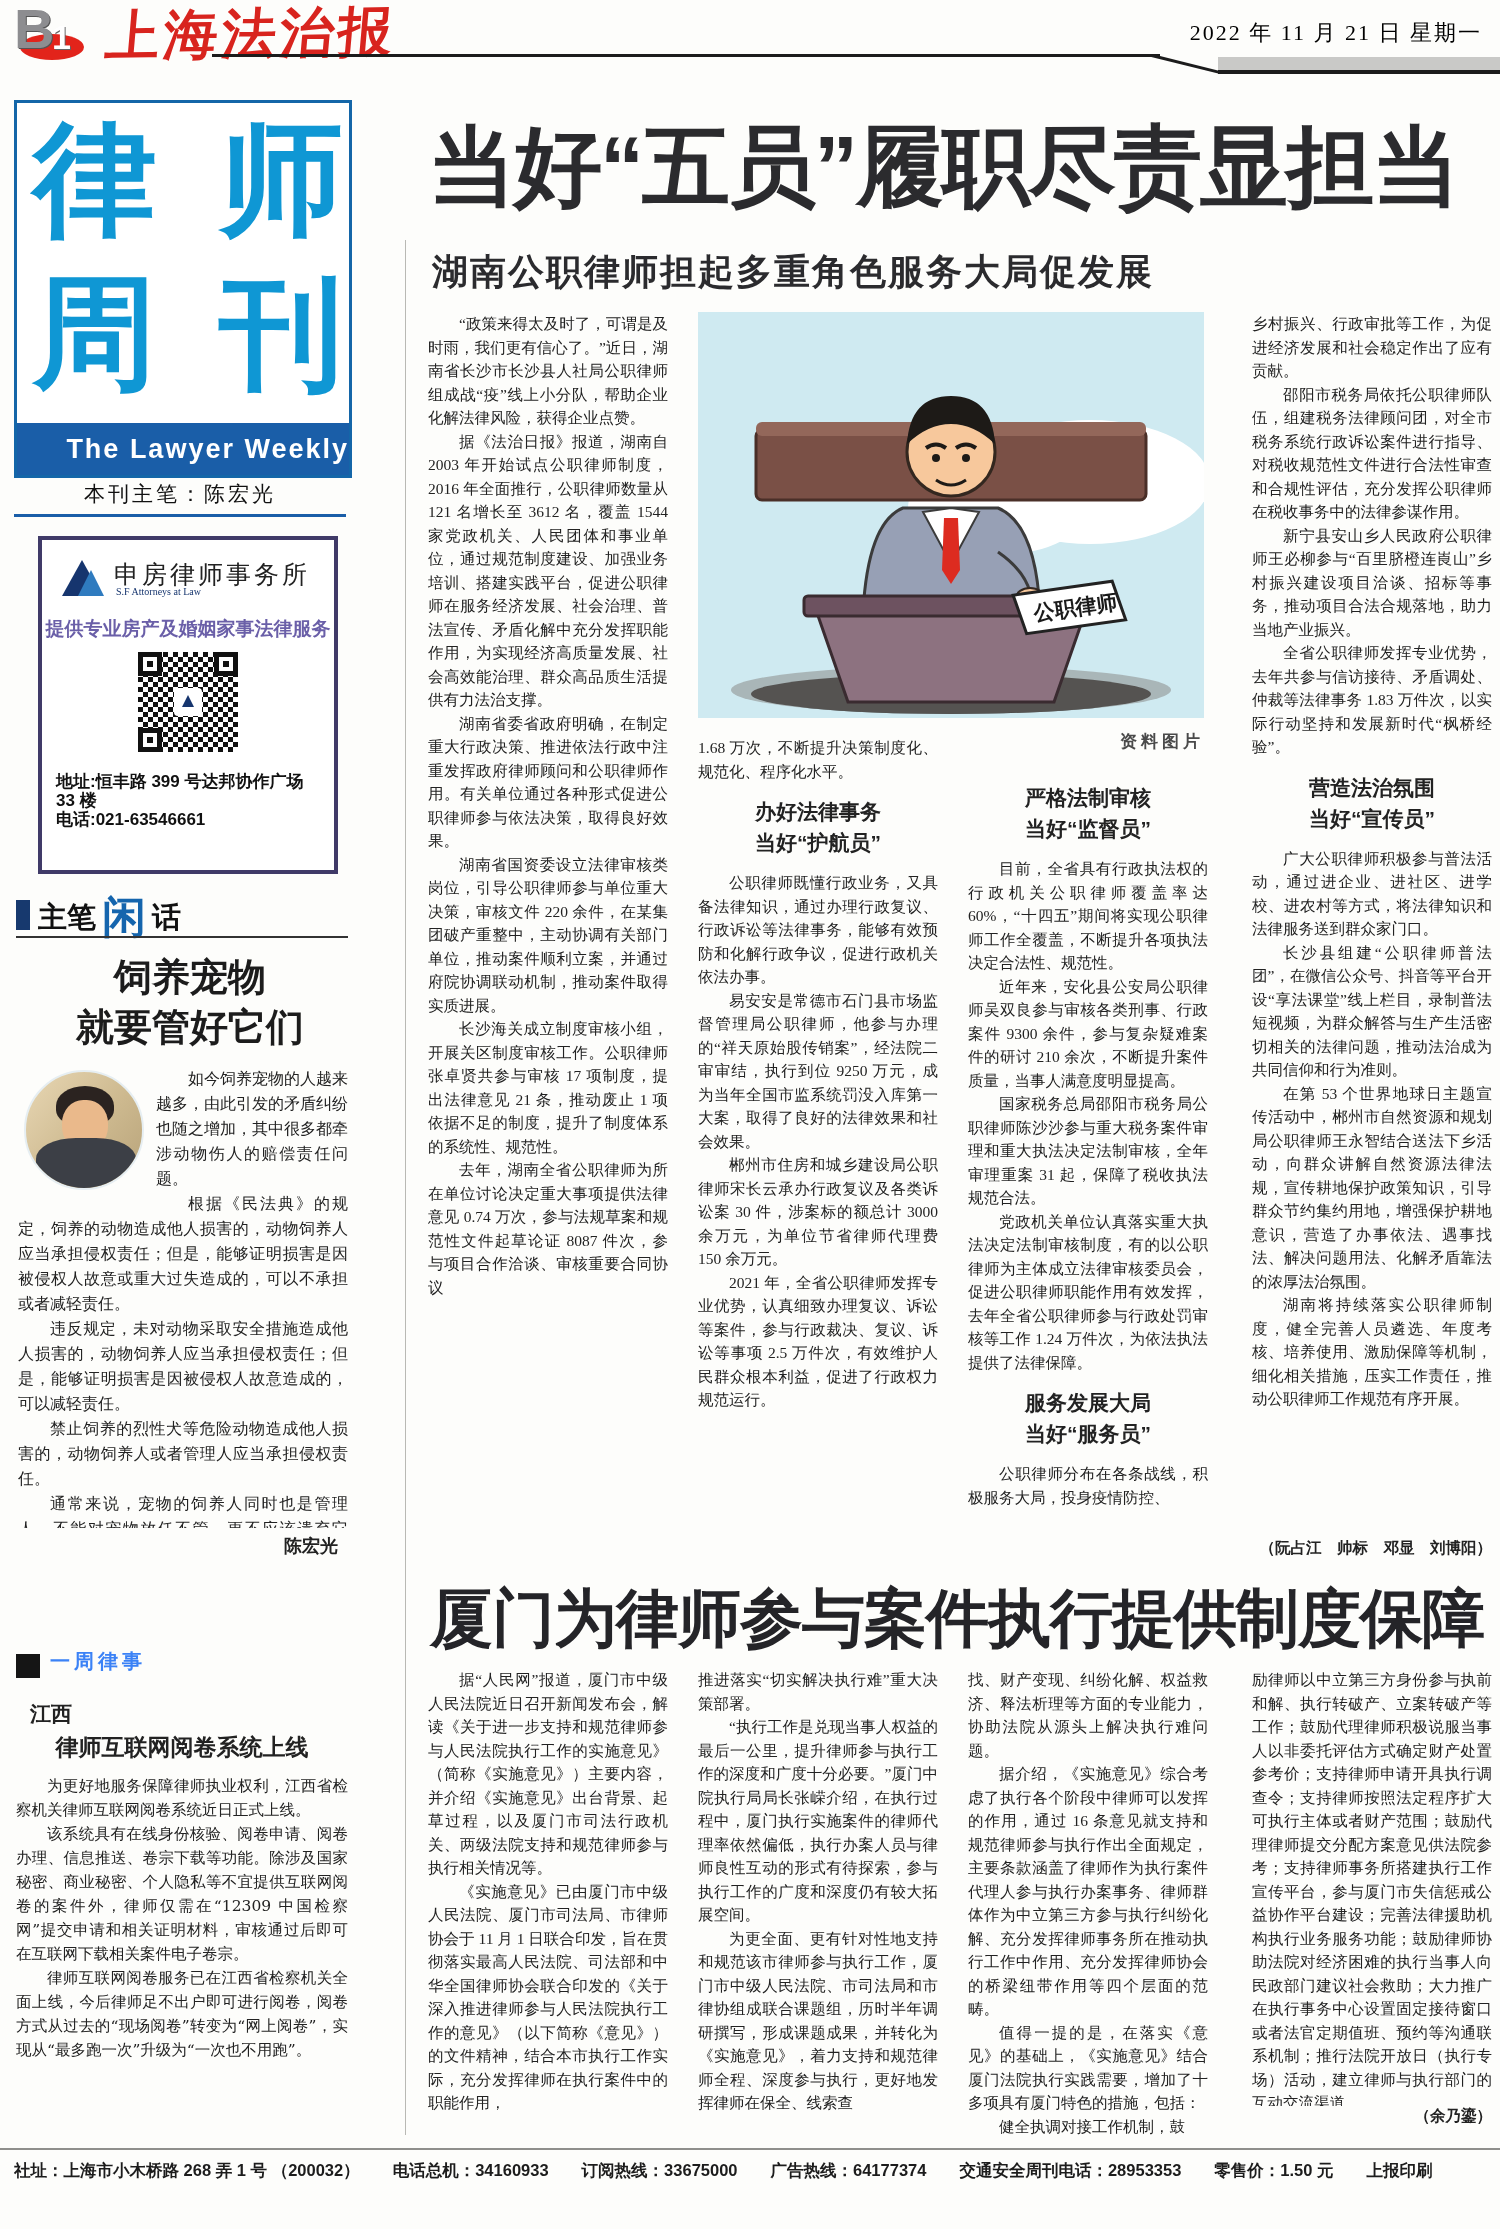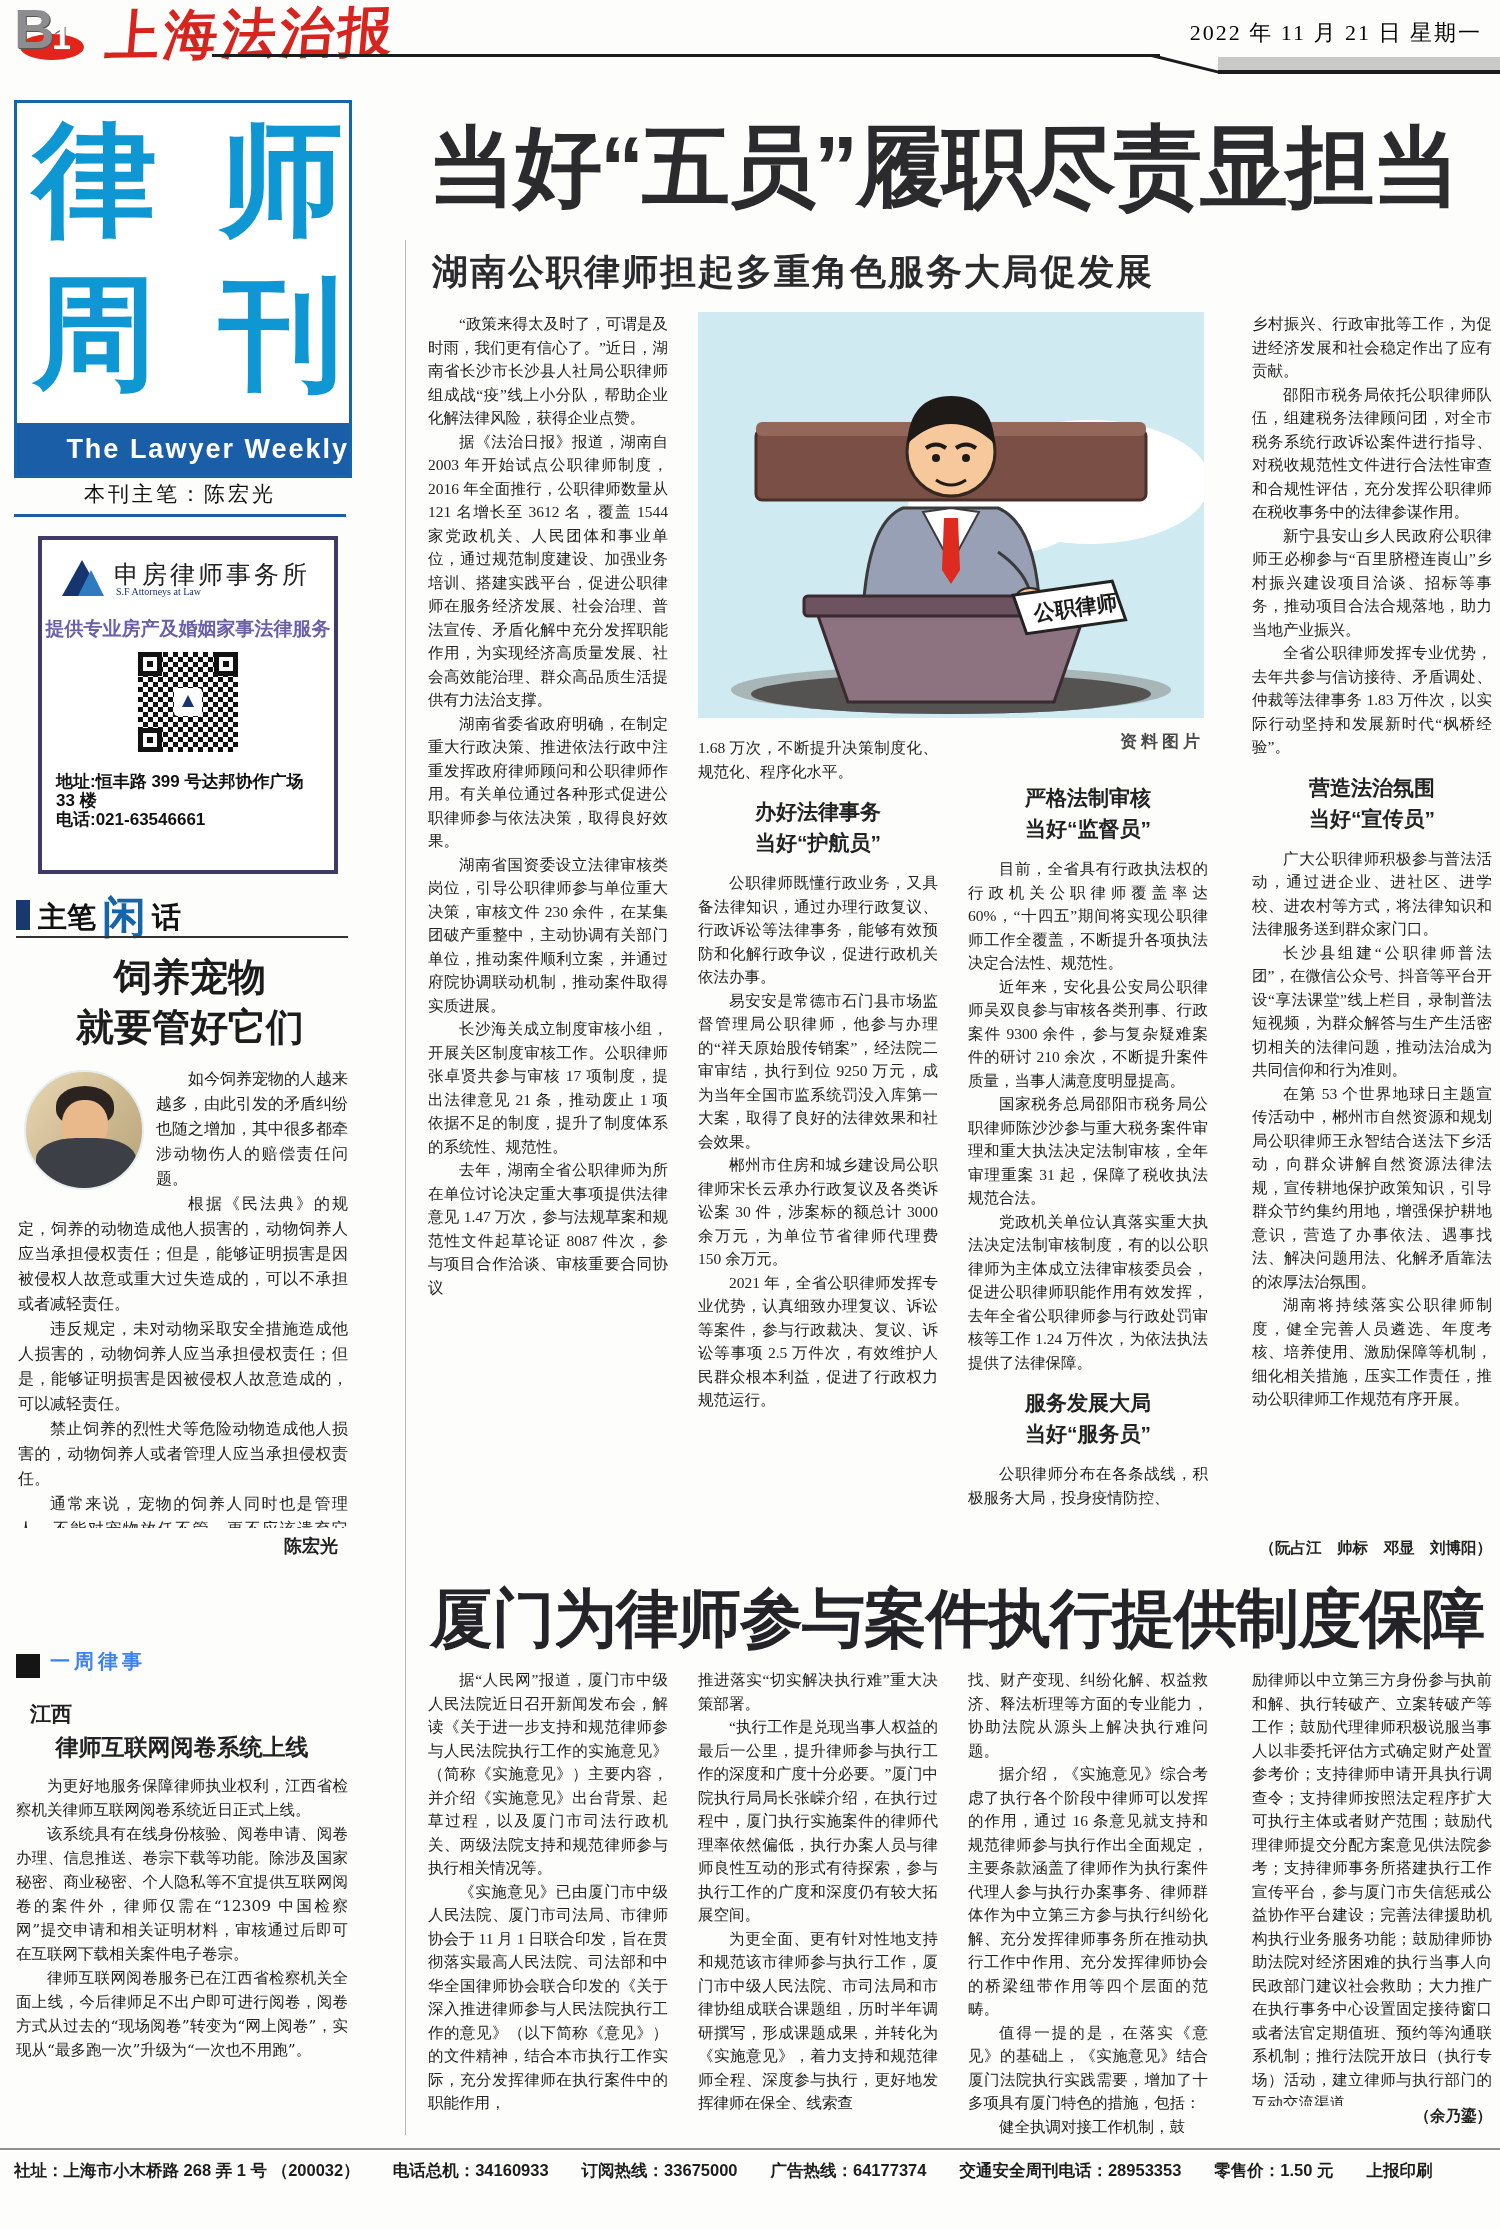--- a/index.html
+++ b/index.html
@@ -224,23 +224,23 @@
         <text x="336" y="304" font-size="21" font-weight="bold" fill="#1a1a1a" font-family="Liberation Sans, sans-serif">公职律师</text>
       </g>
     </svg>
   </div>
   <div class="caption">资料图片</div>
 
   <div class="col c1">
     <p>“政策来得太及时了，可谓是及时雨，我们更有信心了。”近日，湖南省长沙市长沙县人社局公职律师组成战“疫”线上小分队，帮助企业化解法律风险，获得企业点赞。</p>
     <p>据《法治日报》报道，湖南自 2003 年开始试点公职律师制度，2016 年全面推行，公职律师数量从 121 名增长至 3612 名，覆盖 1544 家党政机关、人民团体和事业单位，通过规范制度建设、加强业务培训、搭建实践平台，促进公职律师在服务经济发展、社会治理、普法宣传、矛盾化解中充分发挥职能作用，为实现经济高质量发展、社会高效能治理、群众高品质生活提供有力法治支撑。</p>
     <p>湖南省委省政府明确，在制定重大行政决策、推进依法行政中注重发挥政府律师顾问和公职律师作用。有关单位通过各种形式促进公职律师参与依法决策，取得良好效果。</p>
-    <p>湖南省国资委设立法律审核类岗位，引导公职律师参与单位重大决策，审核文件 230 余件，在某集团破产重整中，主动协调有关部门单位，推动案件顺利立案，并通过府院协调联动机制，推动案件取得实质进展。</p>
+    <p>湖南省国资委设立法律审核类岗位，引导公职律师参与单位重大决策，审核文件 220 余件，在某集团破产重整中，主动协调有关部门单位，推动案件顺利立案，并通过府院协调联动机制，推动案件取得实质进展。</p>
     <p>长沙海关成立制度审核小组，开展关区制度审核工作。公职律师张卓贤共参与审核 17 项制度，提出法律意见 21 条，推动废止 1 项依据不足的制度，提升了制度体系的系统性、规范性。</p>
-    <p>去年，湖南全省公职律师为所在单位讨论决定重大事项提供法律意见 1.47 万次，参与法规草案和规范性文件起草论证 8087 件次，参与项目合作洽谈、审核重要合同协议</p>
+    <p>去年，湖南全省公职律师为所在单位讨论决定重大事项提供法律意见 0.74 万次，参与法规草案和规范性文件起草论证 8087 件次，参与项目合作洽谈、审核重要合同协议</p>
   </div>
 
   <div class="col c2">
     <p style="text-indent:0;">1.68 万次，不断提升决策制度化、规范化、程序化水平。</p>
     <p class="subhead">
       <span>办好法律事务</span><br>
       <span>当好“护航员”</span>
     </p>
     <p>公职律师既懂行政业务，又具备法律知识，通过办理行政复议、行政诉讼等法律事务，能够有效预防和化解行政争议，促进行政机关依法办事。</p>
     <p>易安安是常德市石门县市场监督管理局公职律师，他参与办理的“祥天原始股传销案”，经法院二审审结，执行到位 9250 万元，成为当年全国市监系统罚没入库第一大案，取得了良好的法律效果和社会效果。</p>

